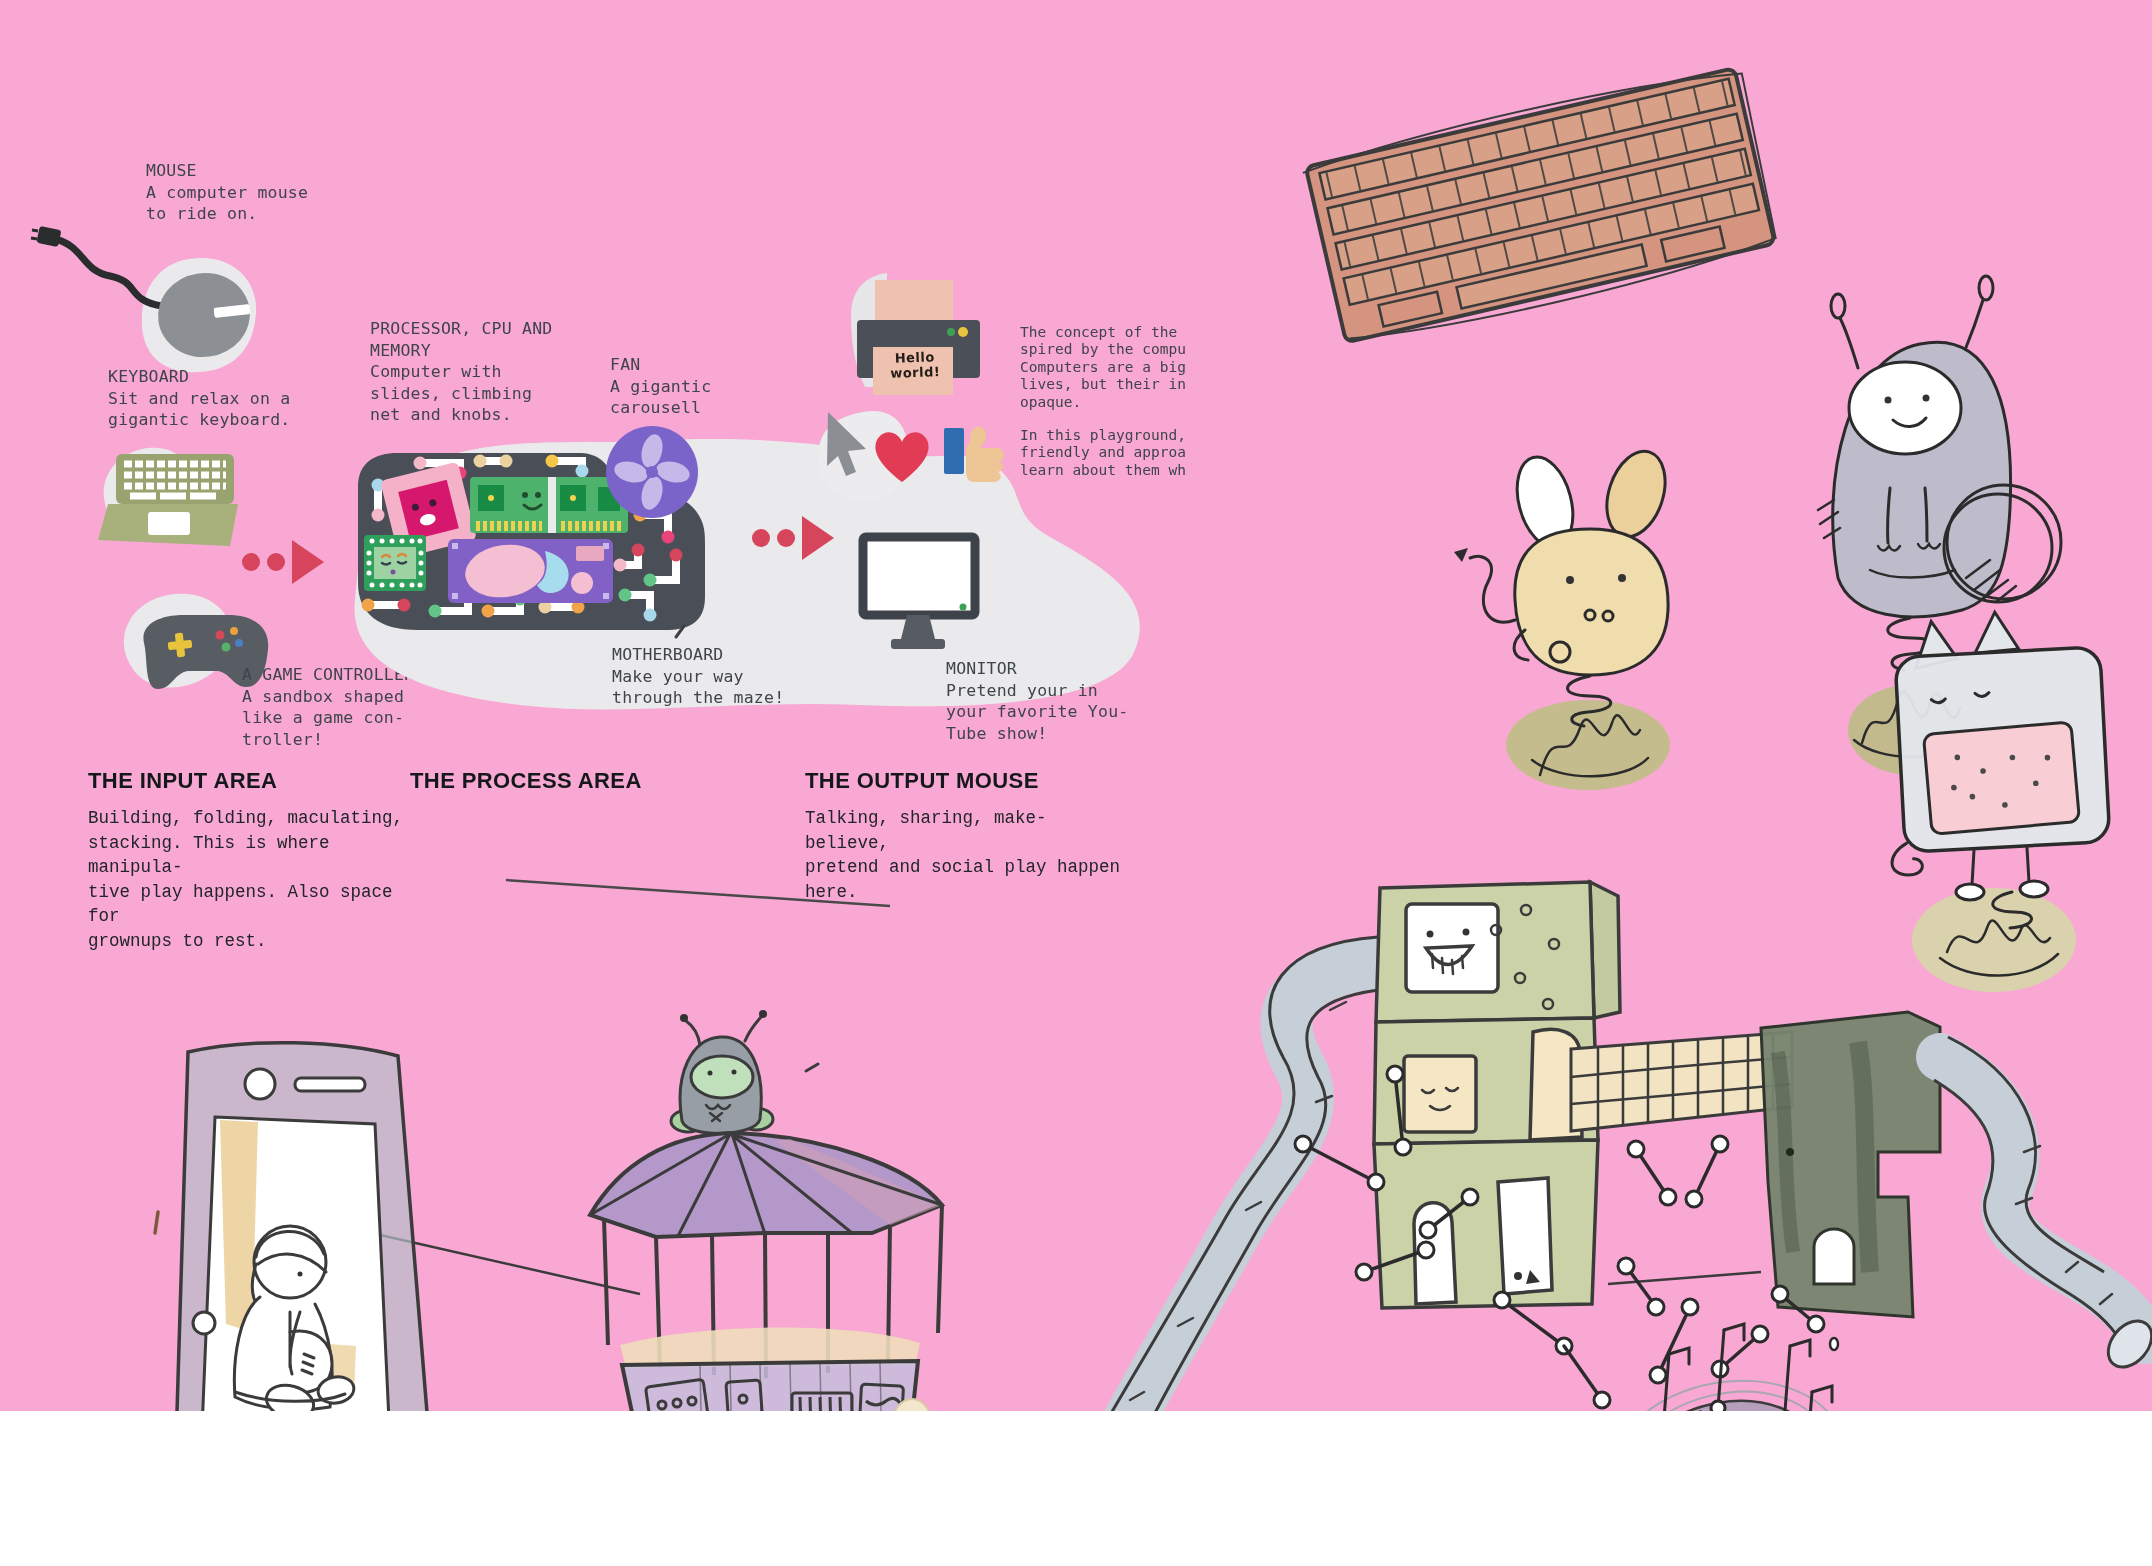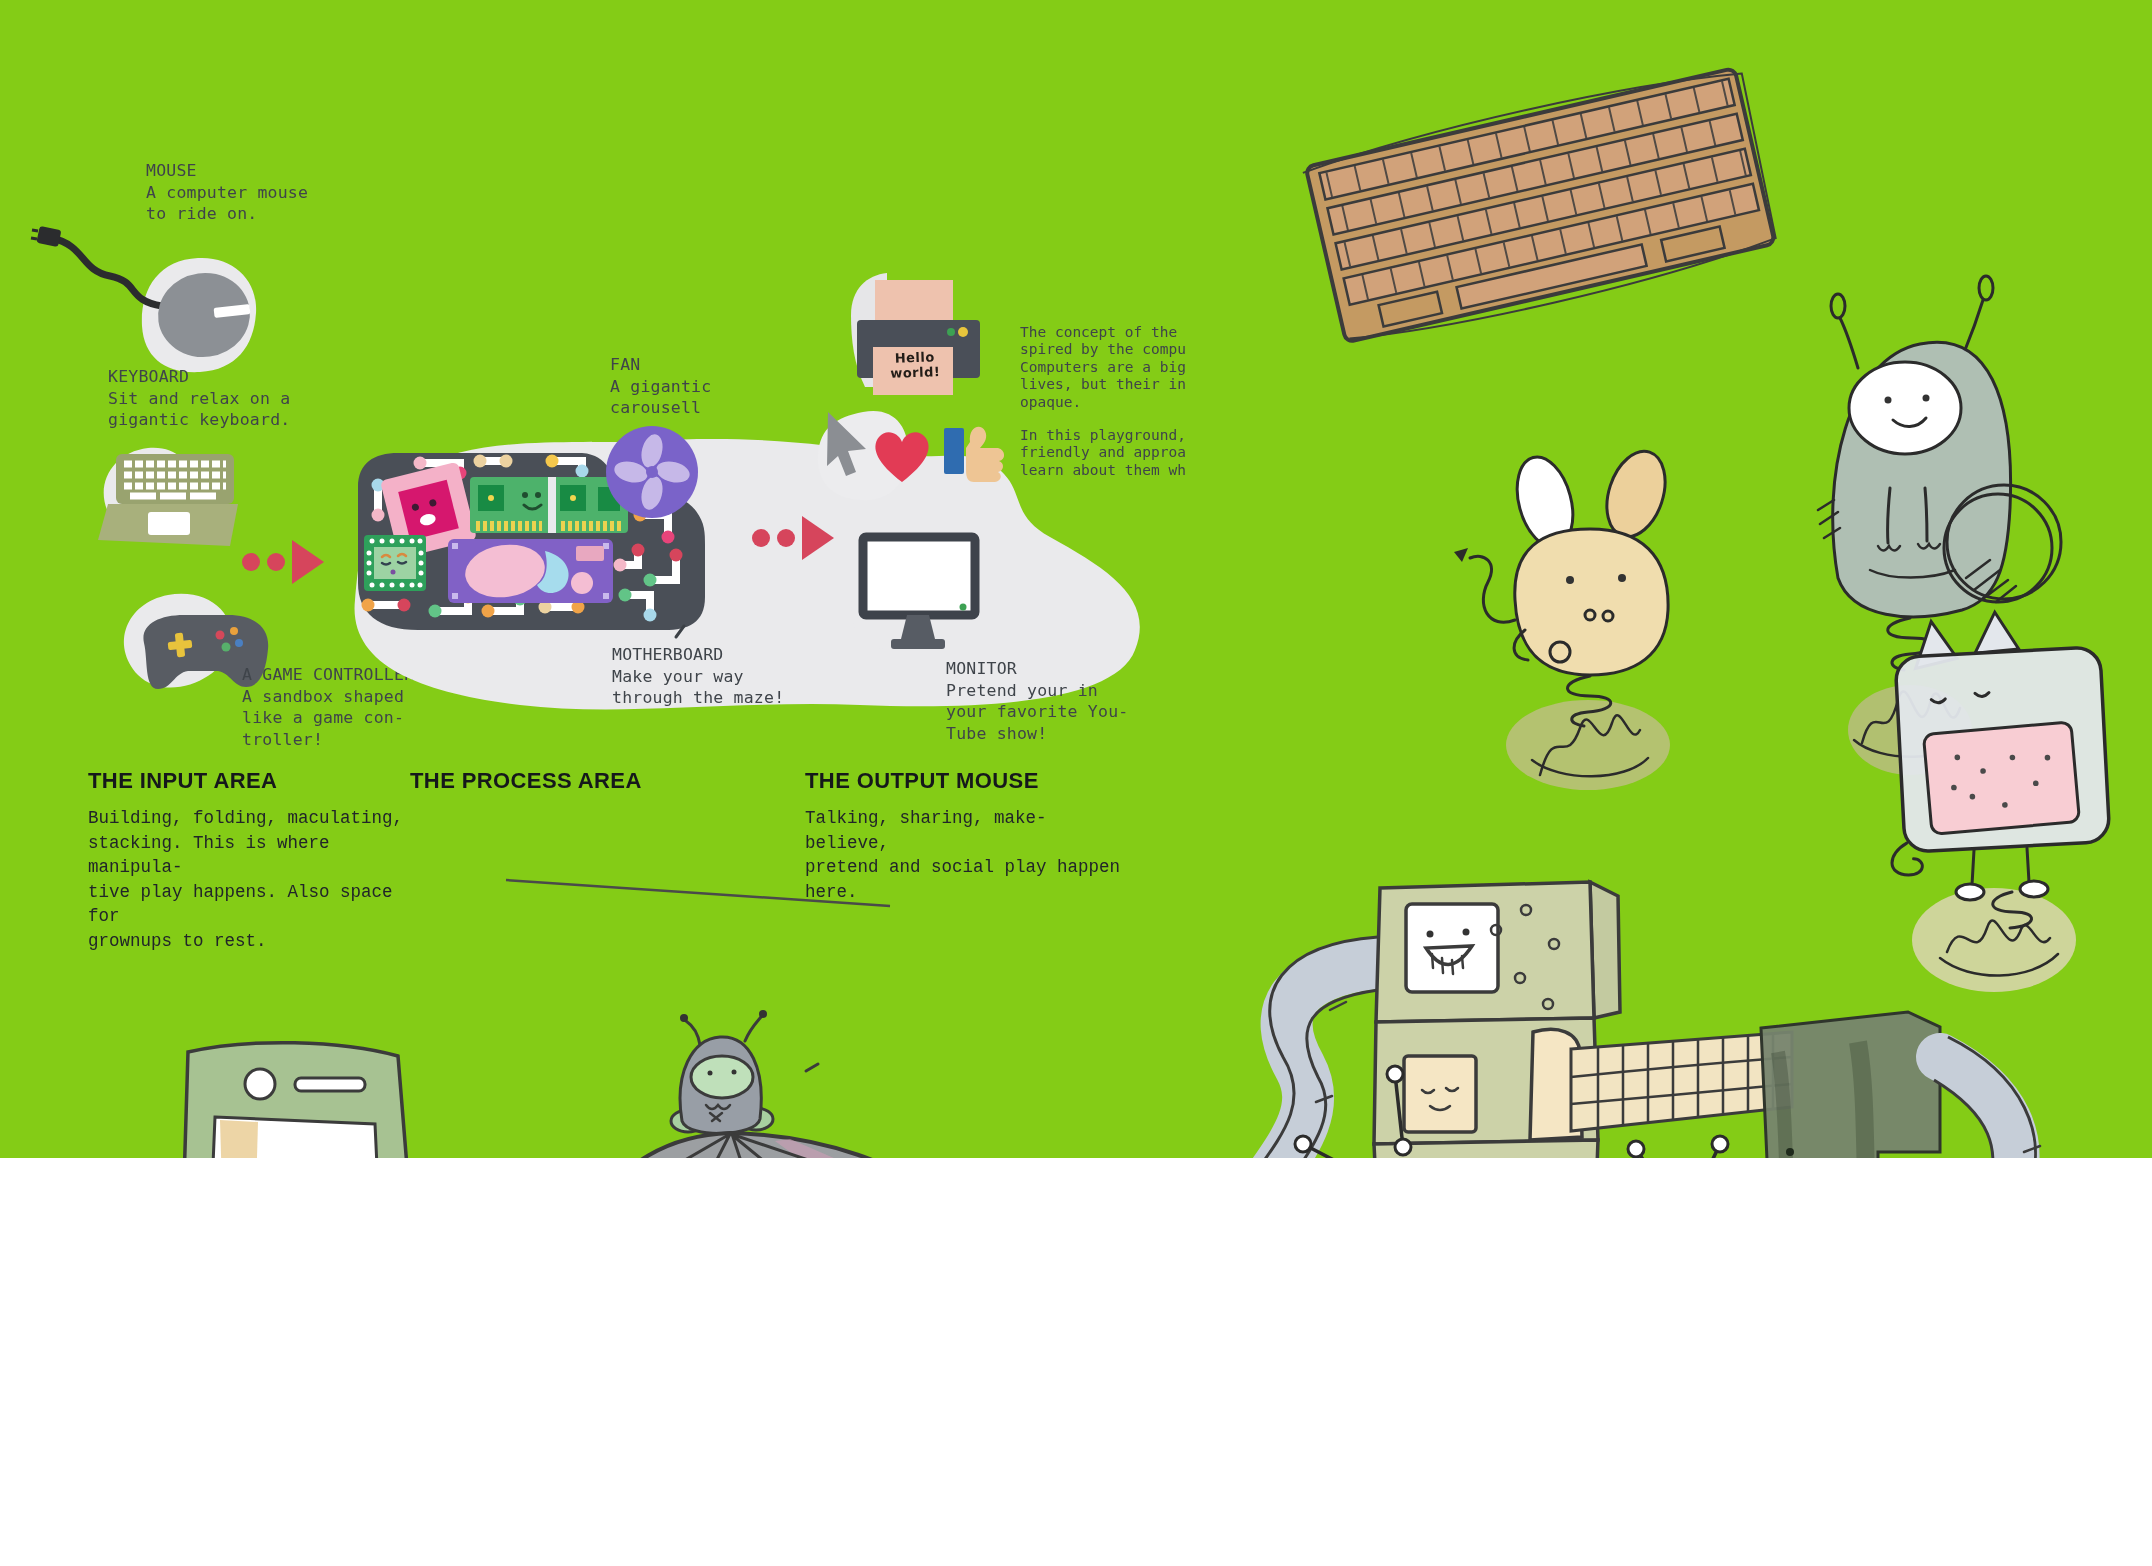--- a/index.html
+++ b/index.html
@@ -1,16 +1,16 @@
 <!DOCTYPE html>
 <html><head>
 <meta charset="utf-8">
 <style>
   html,body{margin:0;padding:0;background:#ffffff;}
-  .page{position:relative;width:2152px;height:1158px;background:#84cc16;overflow:hidden;
+  .page{position:relative;width:2152px;height:1411px;background:#f9a8d4;overflow:hidden;
         font-family:"Liberation Sans",sans-serif;}
   .abs{position:absolute;}
   .callout{font-family:"DejaVu Sans Mono",monospace;font-size:16.5px;line-height:21.5px;
            letter-spacing:.2px;color:#3f444a;white-space:pre-line;}
   .intro-p{font-family:"DejaVu Sans Mono",monospace;font-size:14.5px;line-height:17.4px;
            color:#3f444a;white-space:pre;margin:14px 0 16px 0;}
   .sec-title{font-family:"Liberation Sans",sans-serif;font-weight:700;font-size:22px;
              letter-spacing:.4px;color:#15181b;}
   .sec-body{font-family:Liberation Mono, monospace;font-size:17.5px;line-height:24.5px;
             color:#212529;white-space:pre-line;}
@@ -69,20 +69,24 @@
       <circle cx="136" cy="46" r="4" fill="#e9a13c"></circle>
       <circle cx="128" cy="62" r="4.5" fill="#57b06b"></circle>
       <circle cx="141" cy="58" r="4" fill="#4a7fc1"></circle>
     </g>
   </svg>
 
   <div class="abs callout" style="left:242px;top:664px"><span>A GAME CONTROLLER</span><span style="display:block">A sandbox shaped
 like a game con-
 troller!</span></div>
 
+  <div class="abs callout" style="left:370px;top:318px"><span style="white-space:pre-line">PROCESSOR, CPU AND
+MEMORY</span><span style="display:block">Computer with
+slides, climbing
+net and knobs.</span></div>
 
   <div class="abs callout" style="left:610px;top:354px"><span>FAN</span><span style="display:block">A gigantic
 carousell</span></div>
 
   <svg class="abs" style="left:320px;top:415px" width="900" height="330" viewBox="0 0 900 330">
     <path d="M95 55 C160 18 260 30 330 26 C420 20 500 28 560 38 C620 48 650 30 680 55 C705 77 690 100 730 122 C790 155 835 185 815 235 C795 288 660 295 540 290 C420 285 300 302 200 290 C100 278 28 250 35 185 C40 130 45 85 95 55 Z" fill="#eaeaec"></path>
     <path d="M78 38 L262 38 C290 40 288 62 310 72 C330 82 360 74 376 96 C385 108 385 118 385 130 L385 182 C385 208 368 215 345 215 L98 215 C58 215 38 198 38 168 L38 72 C38 48 54 38 78 38 Z" fill="#4a4f57"></path>
 
     <g stroke="#ffffff" stroke-width="8" fill="none" stroke-linecap="round">
       <path d="M100 48 L140 48 L140 58"></path>

